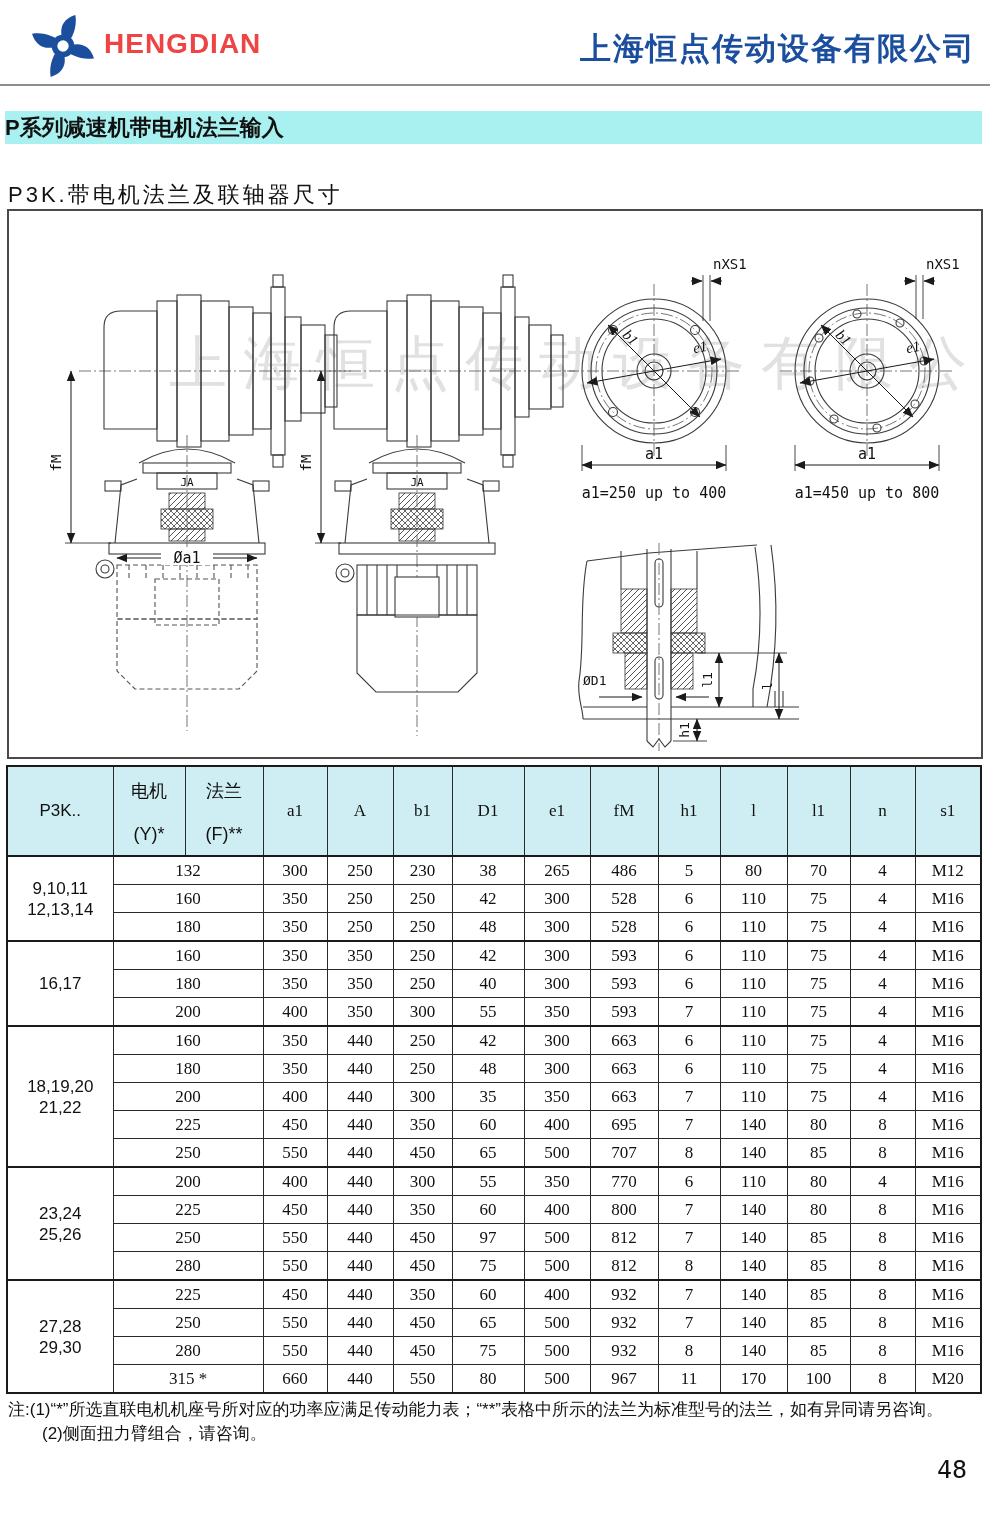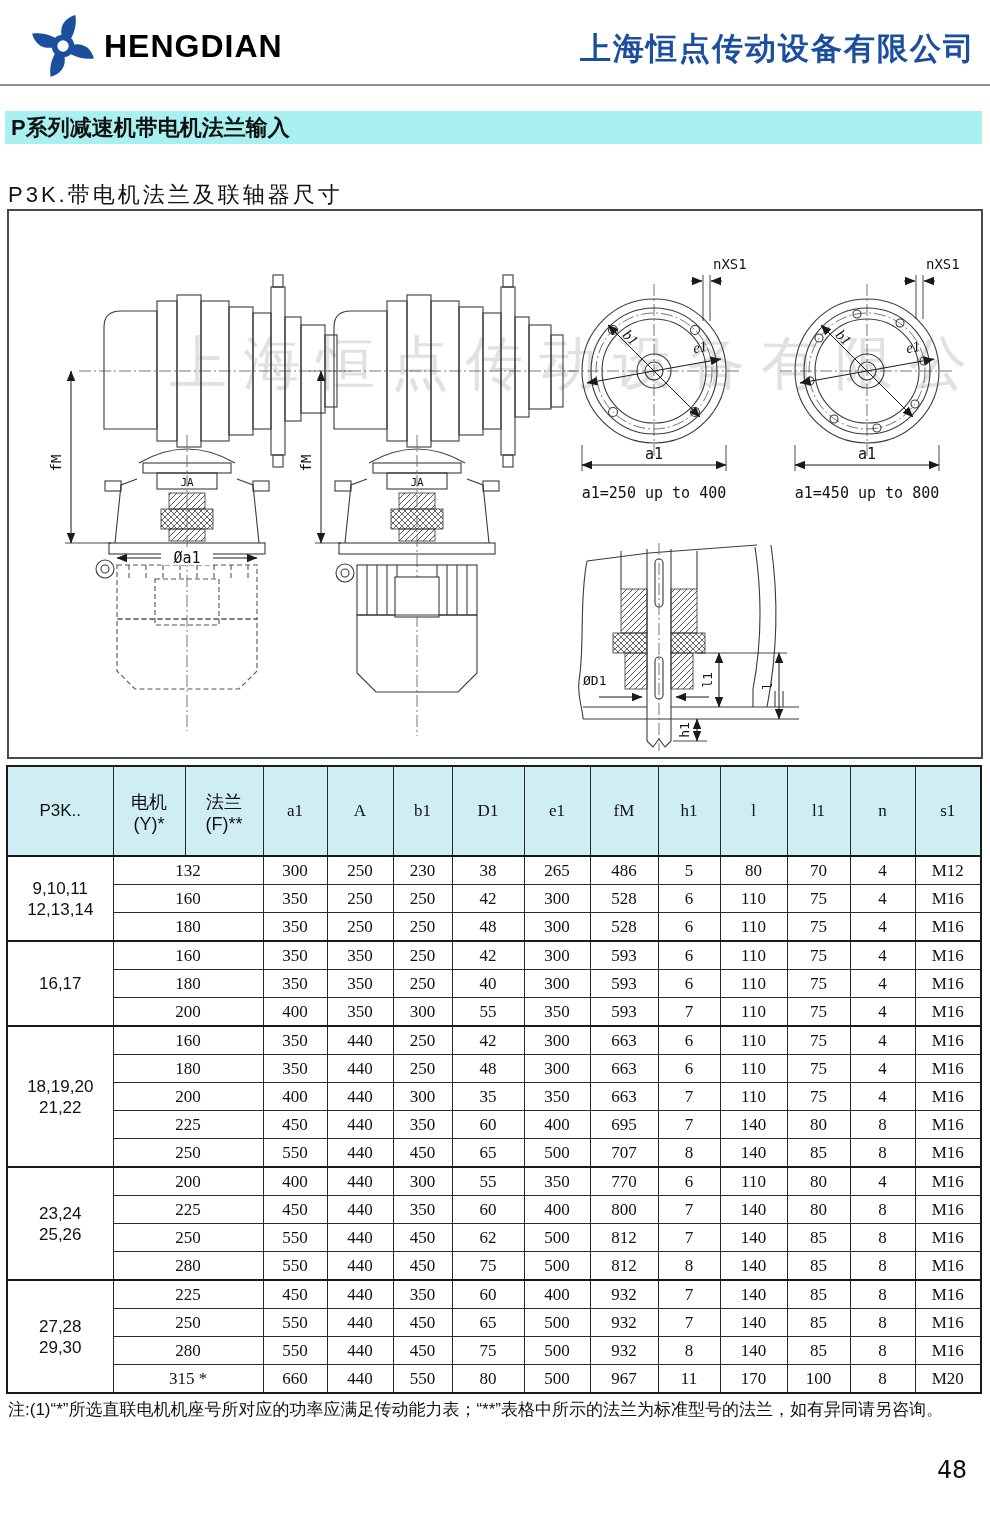--- a/index.html
+++ b/index.html
@@ -1,46 +1,46 @@
 <!DOCTYPE html>
 <html><head>
 <meta charset="utf-8">
 <style>
   html,body{margin:0;padding:0;background:#ffffff;}
   body{width:990px;height:1513px;position:relative;font-family:"Liberation Sans",sans-serif;color:#111;overflow:hidden;}
 
   
   .logo{position:absolute;left:30px;top:13px;width:66px;height:66px;}
-  .brand{position:absolute;left:104px;top:28px;font-size:32px;font-weight:bold;color:#000000;letter-spacing:1px;}
+  .brand{position:absolute;left:104px;top:28px;font-size:28px;font-weight:bold;color:#ef4444;letter-spacing:1px;}
   .company{position:absolute;right:14px;top:28px;font-size:31px;font-weight:bold;color:#1b4f9e;letter-spacing:2px;}
   .top-rule{position:absolute;left:0;top:84px;width:990px;height:2px;background:#8f8f8f;}
 
   
   .title-bar{position:absolute;left:5px;top:111px;width:977px;height:33px;background:#a9f0f0;
-             font-size:22px;font-weight:bold;line-height:33px;padding-left:6px;box-sizing:border-box;}
+             font-size:22px;font-weight:bold;line-height:33px;box-sizing:border-box;}
   .subtitle{position:absolute;left:8px;top:180px;font-size:22px;letter-spacing:3px;}
 
   
   .diagram-box{position:absolute;left:7px;top:209px;width:972px;height:546px;border:2px solid #4a4a4a;background:#fff;}
   .ol{fill:none;stroke:#3b3b3b;stroke-width:1.1;}
   .olw{fill:#fff;stroke:#3b3b3b;stroke-width:1.1;}
   .dsh{stroke-dasharray:5 3;stroke:#555;}
   .cl{fill:none;stroke:#666;stroke-width:0.9;stroke-dasharray:12 3 2 3;}
   .dim{stroke:#1a1a1a;stroke-width:1;fill:none;}
   .ext{stroke:#1a1a1a;stroke-width:0.8;fill:none;}
   text.lab{font-family:"DejaVu Sans Mono",monospace;fill:#111;}
   text.ital{font-family:"Liberation Serif",serif;font-style:italic;fill:#111;}
 
   
   .dim-table{position:absolute;left:6px;top:765px;width:974px;border-collapse:collapse;table-layout:fixed;
              font-family:"Liberation Serif",serif;border:2px solid #1a1a1a;}
   .dim-table th,.dim-table td{border:1px solid #2a2a2a;text-align:center;vertical-align:middle;padding:0;}
   .dim-table thead th{background:#cfeef3;border-bottom:2px solid #1a1a1a;font-weight:normal;height:88px;}
   .dim-table thead th.cjk{font-family:"Liberation Sans",sans-serif;}
-  .h2l{display:flex;flex-direction:column;justify-content:center;height:66px;padding:8px 0 6px;font-size:18px;}
+  .h2l{display:flex;flex-direction:column;justify-content:space-between;height:66px;padding:8px 0 6px;font-size:18px;}
   .model-h{font-family:"Liberation Sans",sans-serif;font-size:17px;}
   .dimh{font-size:17px;}
   .dim-table tbody td{height:27px;font-size:17px;}
   .dim-table tbody td.model-cell{font-family:Liberation Sans, sans-serif;line-height:21px;}
   .dim-table tbody tr.group-start td{border-top:2px solid #1a1a1a;}
 
   
   .notes{position:absolute;left:8px;top:1398px;width:972px;font-size:17px;line-height:24px;}
   .notes .n2{padding-left:34px;}
   .page-num{position:absolute;left:930px;top:1455px;width:44px;text-align:center;
@@ -520,21 +520,21 @@
         <td>140</td>
         <td>80</td>
         <td>8</td>
         <td>M16</td>
       </tr>
       <tr>
         <td colspan="2">250</td>
         <td>550</td>
         <td>440</td>
         <td>450</td>
-        <td>62</td>
+        <td>97</td>
         <td>500</td>
         <td>812</td>
         <td>7</td>
         <td>140</td>
         <td>85</td>
         <td>8</td>
         <td>M16</td>
       </tr>
       <tr>
         <td colspan="2">280</td>
@@ -605,14 +605,15 @@
         <td>170</td>
         <td>100</td>
         <td>8</td>
         <td>M20</td>
       </tr>
     </tbody>
 </table>
 
 <div class="notes">
   <div class="n1">注:(1)“*”所选直联电机机座号所对应的功率应满足传动能力表；“**”表格中所示的法兰为标准型号的法兰，如有异同请另咨询。</div>
+  <div class="n2">(2)侧面扭力臂组合，请咨询。</div>
 </div>
 <div class="page-num">48</div>
 
 </body></html>

